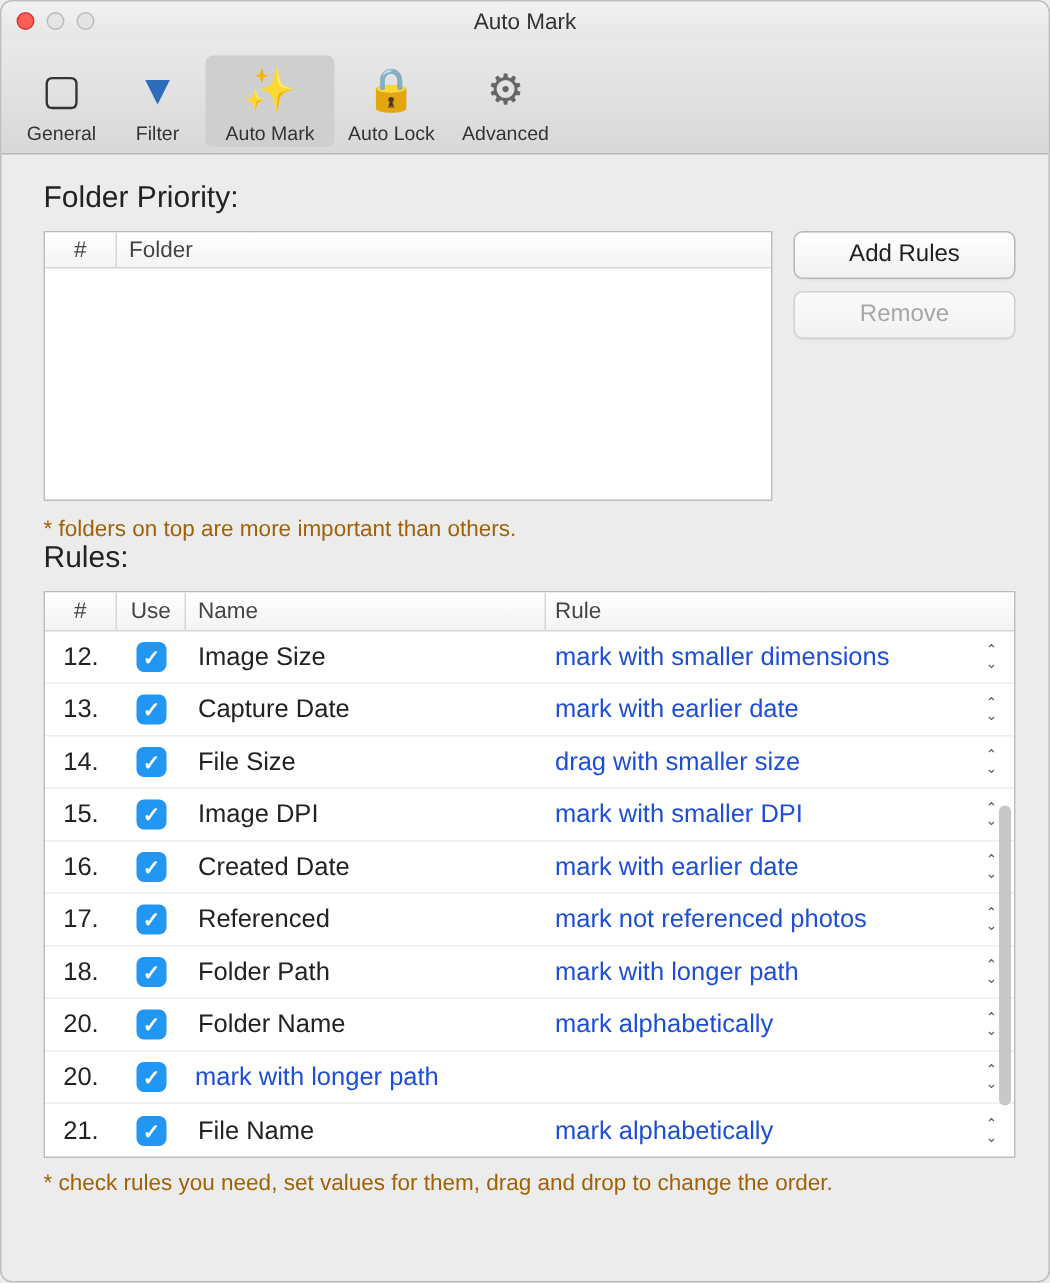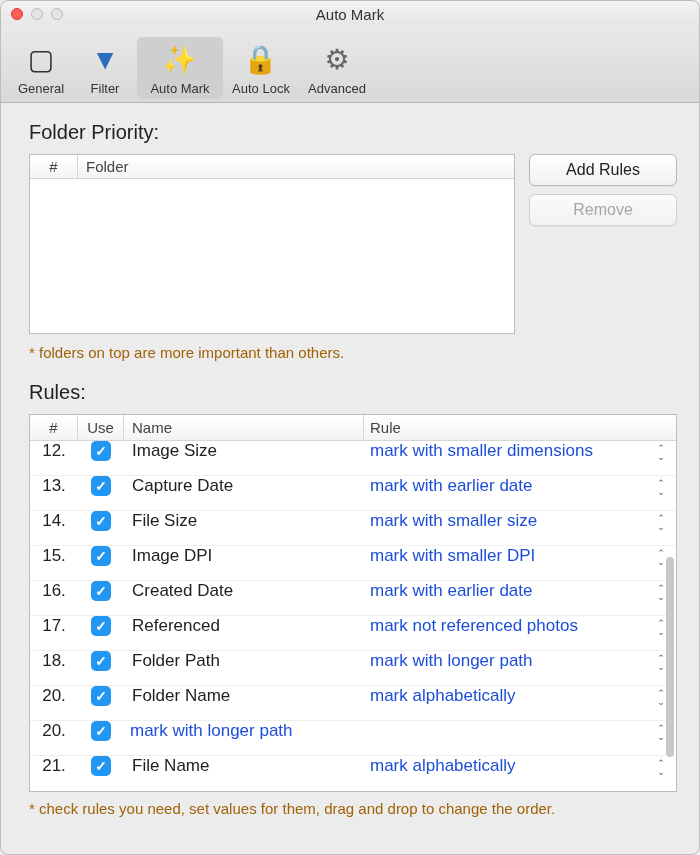--- a/index.html
+++ b/index.html
@@ -88,21 +88,21 @@
     font-size: 16px;
     color: #222;
     text-align: center;
     line-height: 30px;
     box-shadow: 0 1px 0 rgba(0,0,0,0.04);
   }
   .mac-btn.disabled { color: #a7a7a7; border-color: #d0d0d0; background: linear-gradient(#fafafa,#f2f2f2); }
 
   .hint { font-size: 15px; color: #a16207; margin-top: 10px; }
 
-  .rules-wrap { margin-top: 20px; position: relative; }
+  .rules-wrap { position: relative; }
   .rules-table {
     background: #fff;
     border: 1px solid #bcbcbc;
   }
   .rt-head {
     display: flex;
     height: 26px;
     background: linear-gradient(#fff,#f3f3f3);
     border-bottom: 1px solid #d6d6d6;
     font-size: 15px; color: #444;
@@ -110,21 +110,21 @@
   .rt-head > div { border-right: 1px solid #d6d6d6; line-height: 26px; }
   .c-num  { width: 48px; text-align: center; }
   .c-use  { width: 46px; text-align: center; }
   .c-name { width: 240px; padding-left: 8px; }
   .c-rule { flex: 1; padding-left: 6px; border-right: none !important; }
   .c-step { width: 30px; }
 
   .rt-body { }
   .rt-row {
     display: flex;
-    align-items: flex-start;
+    align-items: center;
     height: 35px;
     font-size: 17px;
     border-bottom: 1px solid #eee;
   }
   .rt-row:last-child { border-bottom: none; }
   .rt-row .c-num { color: #222; }
   .rt-row .c-name { color: #222; }
   .rt-row .c-rule { color: #1d4ed8; }
   .chk {
     width: 20px; height: 20px; border-radius: 5px;
@@ -245,21 +245,21 @@
               <div class="stepper">
                 <div class="up"></div>
                 <div class="dn"></div>
               </div>
             </div>
           </div>
           <div class="rt-row">
             <div class="c-num">14.</div>
             <div class="c-use"><span class="chk">✓</span></div>
             <div class="c-name">File Size</div>
-            <div class="c-rule">mark with smaller size</div>
+            <div class="c-rule">drag with smaller size</div>
             <div class="c-step">
               <div class="stepper">
                 <div class="up"></div>
                 <div class="dn"></div>
               </div>
             </div>
           </div>
           <div class="rt-row">
             <div class="c-num">15.</div>
             <div class="c-use"><span class="chk">✓</span></div>

